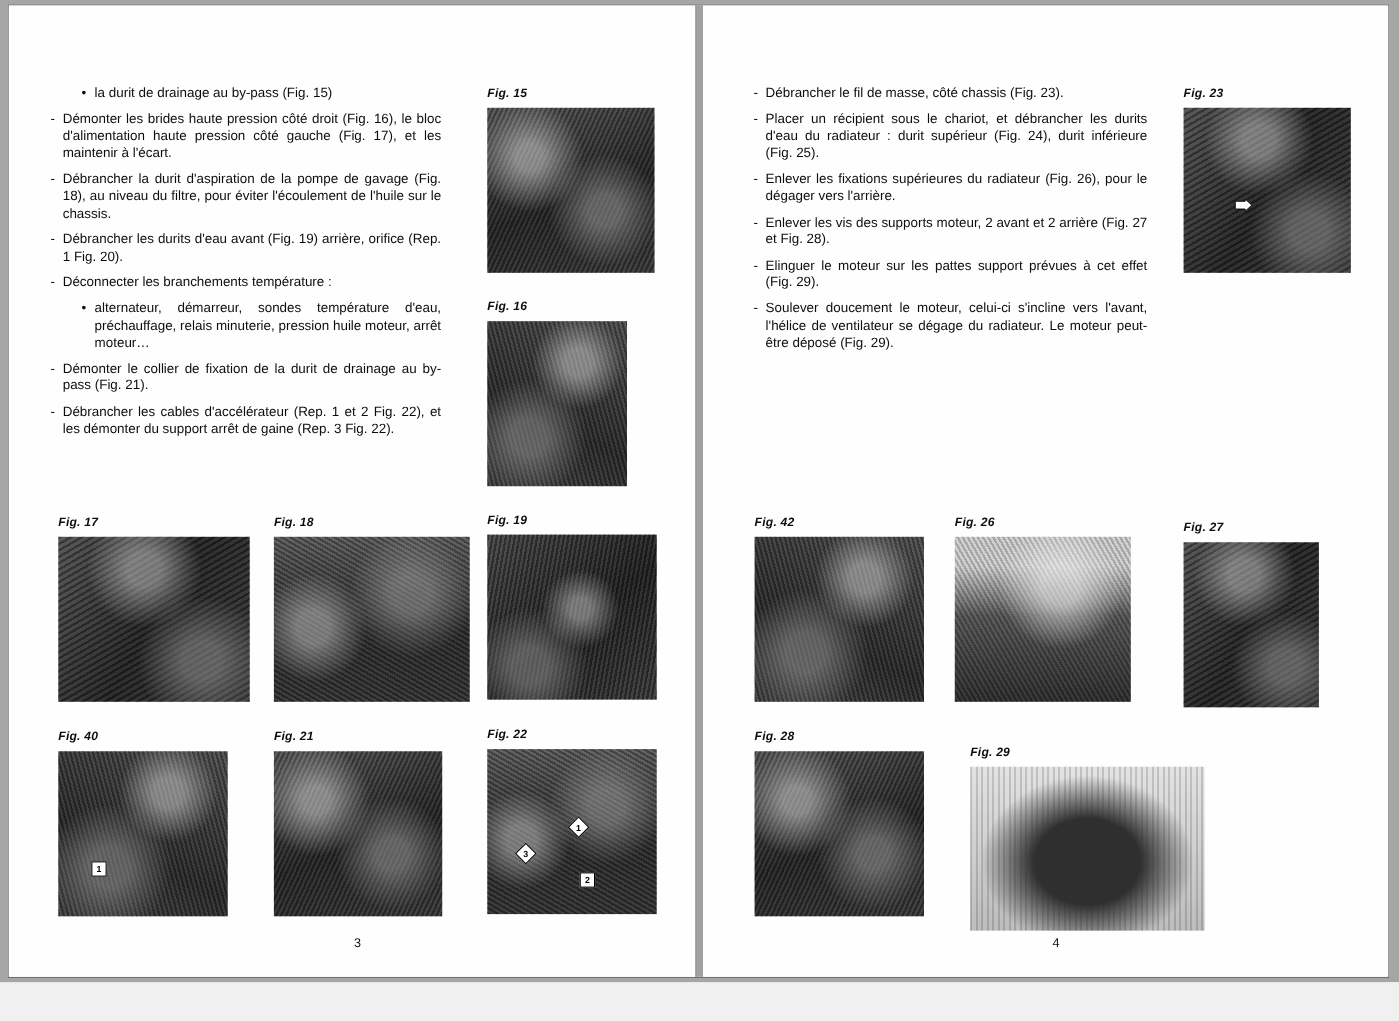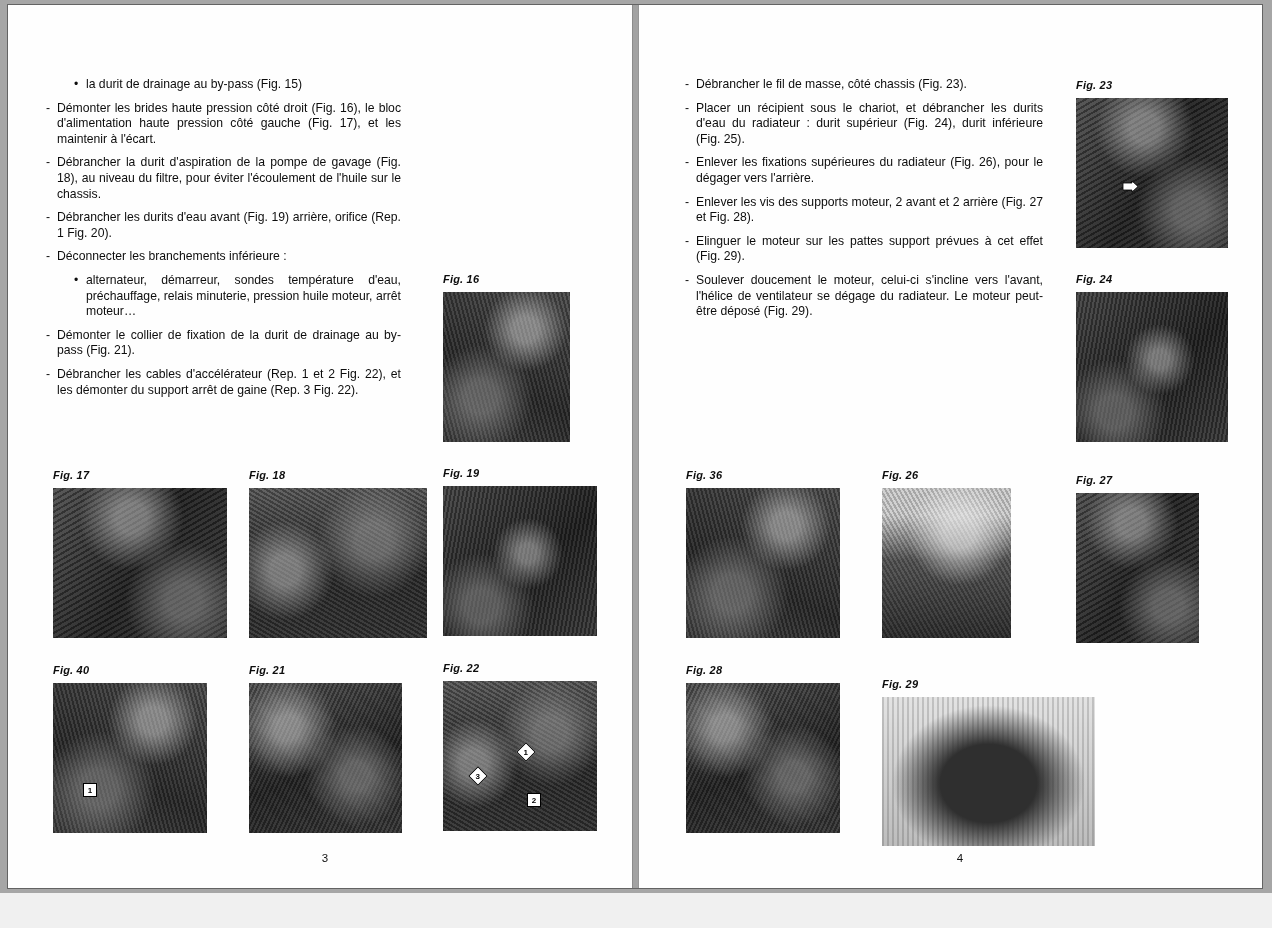--- a/index.html
+++ b/index.html
@@ -64,21 +64,21 @@
     repeating-linear-gradient(90deg, rgba(0,0,0,.15) 0 2px, rgba(0,0,0,0) 2px 5px),
     linear-gradient(#e3e3e3,#bdbdbd);}
 
   
   .f15{left:435px;top:74px;width:152px}   .f16{left:435px;top:268px;width:127px}
   .f17{left:45px;top:464px;width:174px}   .f18{left:241px;top:464px;width:178px}
   .f19{left:435px;top:462px;width:154px}  .f20{left:45px;top:659px;width:154px}
   .f21{left:241px;top:659px;width:153px}  .f22{left:435px;top:657px;width:154px}
   
   .f23{left:437px;top:74px;width:152px}   .f24{left:437px;top:268px;width:152px}
-  .f25{left:47px;top:464px;width:154px}   .f26{left:243px;top:464px;width:129px}
+  .f25{left:47px;top:464px;width:154px}   .f26{left:229px;top:464px;width:160px}
   .f27{left:437px;top:469px;width:123px}  .f28{left:47px;top:659px;width:154px}
   .f29{left:243px;top:673px;width:213px}
 
   .pgnum{position:absolute;top:847px;width:30px;text-align:center;font-size:11.5px;color:#111;}
   .pgnum-l{left:302px;} .pgnum-r{left:306px;}
 
   
   .mk{position:absolute;width:12px;height:12px;background:#fff;border:1px solid #000;
     display:flex;align-items:center;justify-content:center;
     font-weight:bold;font-size:8px;color:#000;}
@@ -105,33 +105,37 @@
             <div class="txt-item it-dash">
               <span class="marker">-</span><span class="body">Démonter les brides haute pression côté droit (Fig. 16), le bloc d'alimentation haute pression côté gauche (Fig. 17), et les maintenir à l'écart.</span>
             </div>
             <div class="txt-item it-dash">
               <span class="marker">-</span><span class="body">Débrancher la durit d'aspiration de la pompe de gavage (Fig. 18), au niveau du filtre, pour éviter l'écoulement de l'huile sur le chassis.</span>
             </div>
             <div class="txt-item it-dash">
               <span class="marker">-</span><span class="body">Débrancher les durits d'eau avant (Fig. 19) arrière, orifice (Rep. 1 Fig. 20).</span>
             </div>
             <div class="txt-item it-dash">
-              <span class="marker">-</span><span class="body">Déconnecter les branchements inférieure :</span>
+              <span class="marker">-</span><span class="body">Déconnecter les branchements température :</span>
             </div>
             <div class="txt-item it-bullet">
               <span class="marker">•</span><span class="body">alternateur, démarreur, sondes température d'eau, préchauffage, relais minuterie, pression huile moteur, arrêt moteur…</span>
             </div>
             <div class="txt-item it-dash">
               <span class="marker">-</span><span class="body">Démonter le collier de fixation de la durit de drainage au by-pass (Fig. 21).</span>
             </div>
             <div class="txt-item it-dash">
               <span class="marker">-</span><span class="body">Débrancher les cables d'accélérateur (Rep. 1 et 2 Fig. 22), et les démonter du support arrêt de gaine (Rep. 3  Fig. 22).</span>
             </div>
           </div>
 
+        <div class="fig f15">
+          <div class="cap">Fig. 15</div>
+          <div class="photo ph-a"></div>
+        </div>
         <div class="fig f16">
           <div class="cap">Fig. 16</div>
           <div class="photo ph-b"></div>
         </div>
         <div class="fig f17">
           <div class="cap">Fig. 17</div>
           <div class="photo ph-c"></div>
         </div>
         <div class="fig f18">
           <div class="cap">Fig. 18</div>
@@ -192,26 +196,22 @@
           </div>
 
         <div class="fig f23">
           <div class="cap">Fig. 23</div>
           <div class="photo ph-c">
             <svg class="mk-arrow" style="left:46px;top:82px;" width="17" height="13">
               <polygon points="1,3 10,3 10,1 16,6.5 10,12 10,10 1,10" fill="#fff" stroke="#000" stroke-width="0.8"></polygon>
             </svg>
           </div>
         </div>
-        <div class="fig f24">
-          <div class="cap">Fig. 24</div>
-          <div class="photo ph-e"></div>
-        </div>
         <div class="fig f25">
-          <div class="cap">Fig. 36</div>
+          <div class="cap">Fig. 42</div>
           <div class="photo ph-b"></div>
         </div>
         <div class="fig f26">
           <div class="cap">Fig. 26</div>
           <div class="photo ph-mid"></div>
         </div>
         <div class="fig f27">
           <div class="cap">Fig. 27</div>
           <div class="photo ph-c"></div>
         </div>

